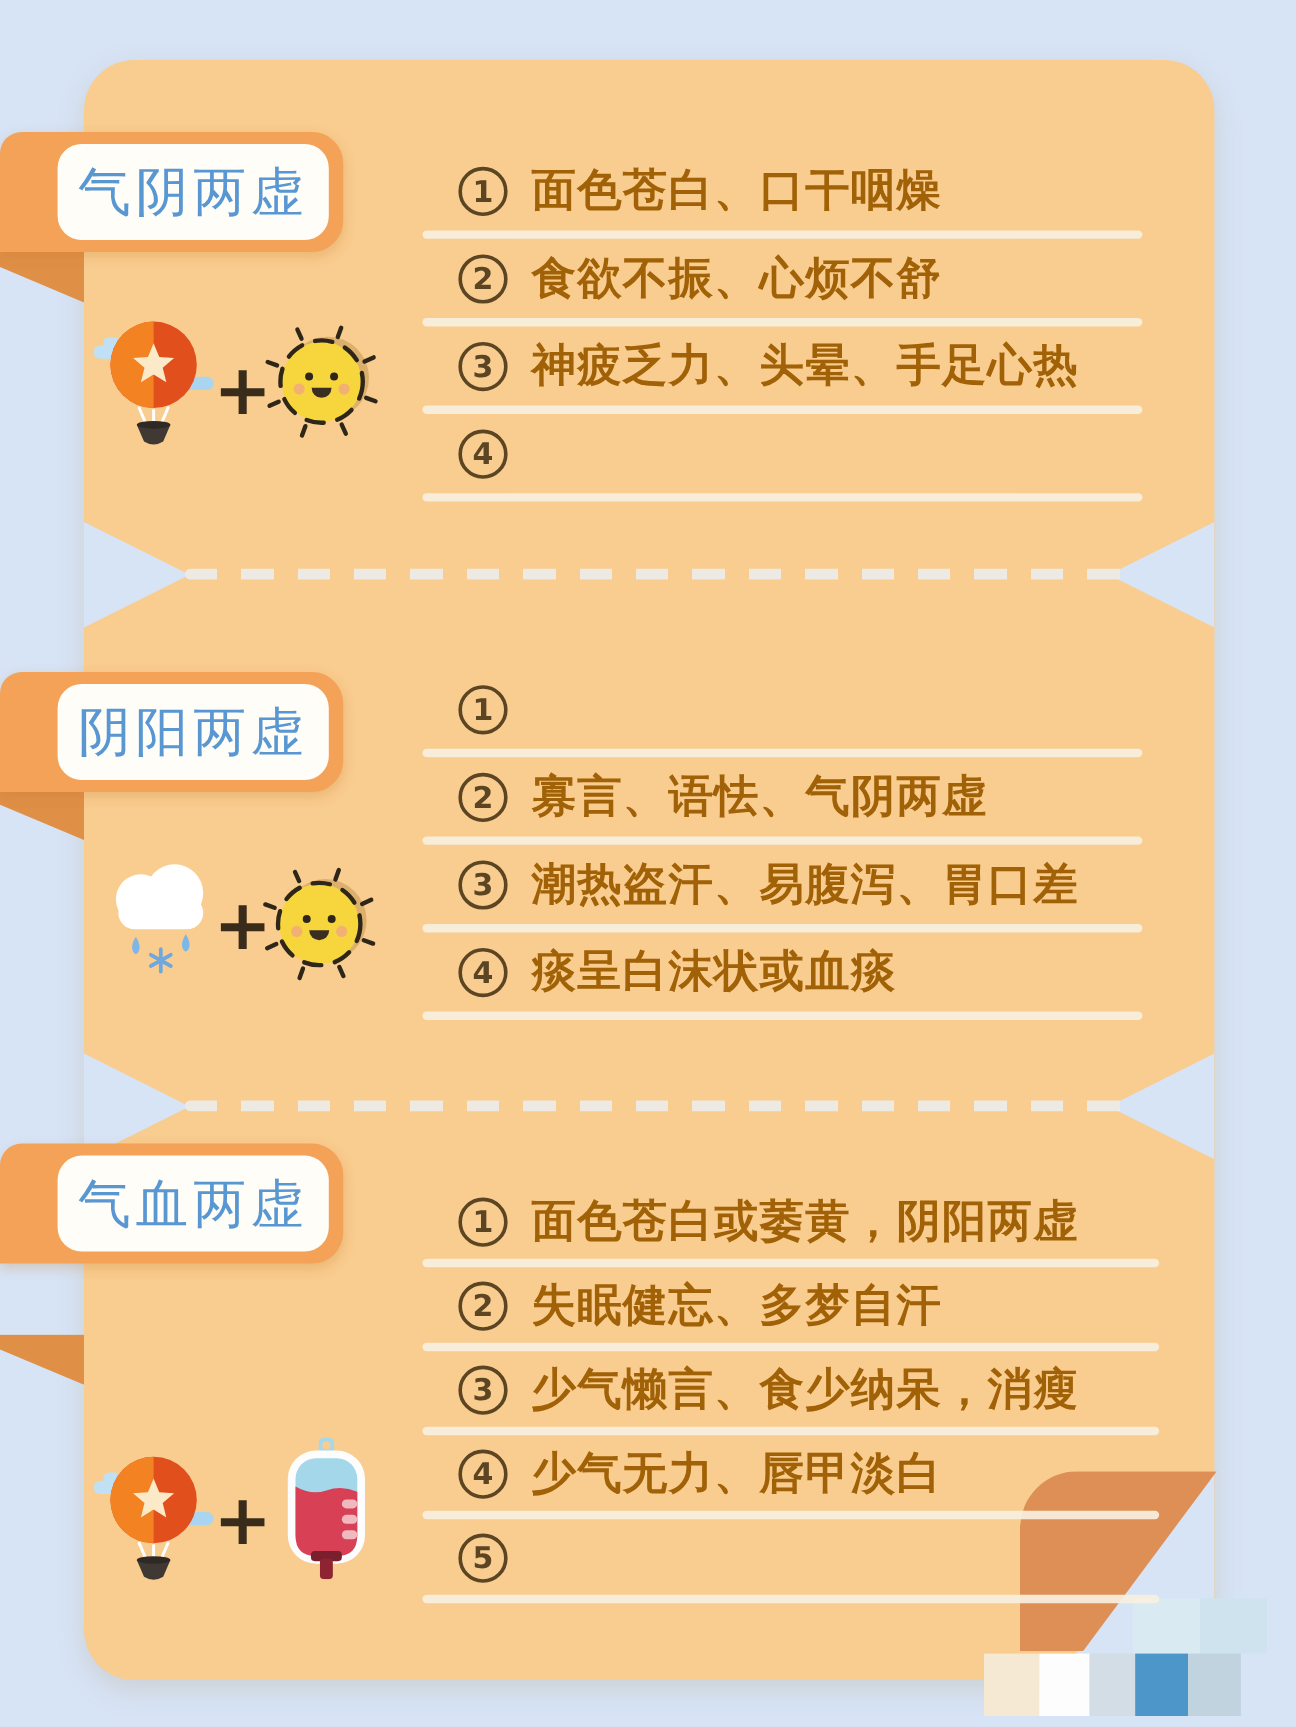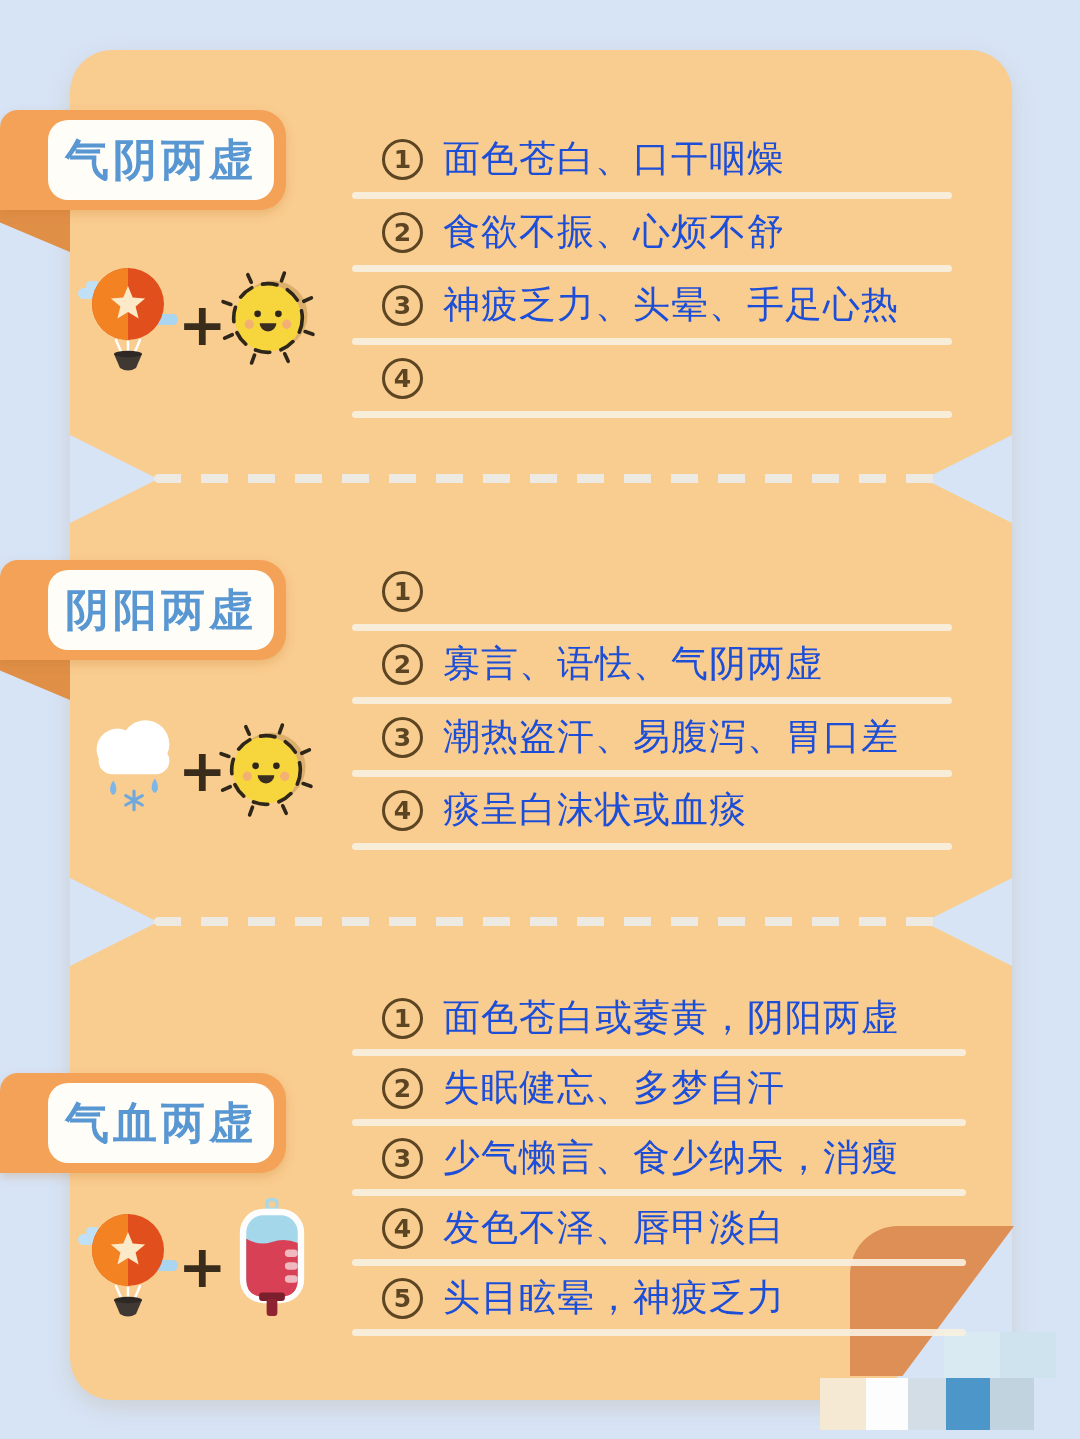--- a/index.html
+++ b/index.html
@@ -11,35 +11,35 @@
   .notch{position:absolute;width:88px;height:88px;background:#d7e4f6;}
   .notch.left{clip-path:polygon(0 0,100% 50%,0 100%);}
   .notch.right{clip-path:polygon(100% 0,0 50%,100% 100%);}
   .divider{position:absolute;left:154px;width:786px;height:9px;border-radius:5px;
            background:repeating-linear-gradient(90deg,#eceae2 0 27px,rgba(0,0,0,0) 27px 47px);}
   
   .badge{position:absolute;left:0;width:286px;height:100px;background:#f3a258;
          border-radius:18px 26px 26px 0;box-shadow:0 4px 10px rgba(190,120,40,.25);}
   .badge-inner{position:absolute;left:48px;top:10px;width:226px;height:80px;background:#fffdf8;
                border-radius:20px;display:flex;align-items:center;justify-content:center;}
-  .badge-label{font-size:44px;font-weight:bold;color:#5897d2;letter-spacing:4px;white-space:nowrap;}
+  .badge-label{font-size:44px;font-weight:normal;color:#5897d2;letter-spacing:4px;white-space:nowrap;}
   .badge-fold{position:absolute;left:0;width:70px;height:42px;background:#e08f47;
               clip-path:polygon(0 0,100% 0,100% 100%,0 30%);}
   
   .list{position:absolute;left:352px;width:600px;}
   .list.wide{width:614px;}
   .row{position:relative;height:73px;}
   .list3 .row{height:70px;}
   .row-inner{display:flex;align-items:center;height:66px;padding-left:30px;}
   .list3 .row-inner{height:64px;}
   .row-line{position:absolute;bottom:0;left:0;right:0;height:7px;background:rgba(247,240,224,.92);border-radius:4px;}
   .num{flex:0 0 auto;width:41px;height:41px;border:3px solid #5c4523;border-radius:50%;
        display:flex;align-items:center;justify-content:center;
        font-size:25px;font-weight:bold;color:#5c4523;margin-right:20px;}
-  .sym{font-size:37px;font-weight:normal;color:#1d4ed8;letter-spacing:1px;white-space:nowrap;}
+  .sym{font-size:37px;font-weight:bold;color:#a16207;letter-spacing:1px;white-space:nowrap;}
   
   .icon{position:absolute;}
   .plus{position:absolute;font-size:58px;font-weight:bold;color:#392c1b;line-height:1;}
   
   .curl-cut{position:absolute;left:880px;top:1226px;width:132px;height:174px;background:#d7e4f6;
             clip-path:polygon(100% 0,0 100%,100% 100%);}
   .curl-fold{position:absolute;left:850px;top:1226px;width:164px;height:150px;background:#dd8f55;
              clip-path:polygon(0 0,100% 0,32% 100%,0 100%);border-top-left-radius:48px;}
   .sq{position:absolute;}
 </style>
@@ -76,21 +76,21 @@
   </div>
 
   <div class="badge-fold" style="top:658px;"></div>
   <div class="badge" style="top:560px;">
     <div class="badge-inner">
       <span class="badge-label">阴阳两虚</span>
     </div>
   </div>
 
   <div class="badge-fold" style="top:1112px;"></div>
-  <div class="badge" style="top:1073px;text-align:right;">
+  <div class="badge" style="top:953px;text-align:right;">
     <div class="badge-inner">
       <span class="badge-label">气血两虚</span>
     </div>
   </div>
 
   <svg class="icon" style="left:78px;top:262px;" width="100" height="112" viewBox="0 0 100 112">
     <g>
         <rect x="0" y="26" width="30" height="11" rx="5.5" fill="#bfe0f5"></rect>
         <rect x="8" y="19" width="14" height="9" rx="4.5" fill="#bfe0f5"></rect>
       </g>
@@ -275,26 +275,25 @@
     <div class="row">
       <div class="row-inner">
           <span class="num">3</span>
           <span class="sym">少气懒言、食少纳呆，消瘦</span>
         </div>
       <div class="row-line"></div>
     </div>
     <div class="row">
       <div class="row-inner">
           <span class="num">4</span>
-          <span class="sym">发色不泽、唇甲淡白</span>
+          <span class="sym">少气无力、唇甲淡白</span>
         </div>
       <div class="row-line"></div>
     </div>
     <div class="row">
       <div class="row-inner">
           <span class="num">5</span>
-          <span class="sym">头目眩晕，神疲乏力</span>
         </div>
       <div class="row-line"></div>
     </div>
   </div>
 
 </div>
 
 </body></html>

